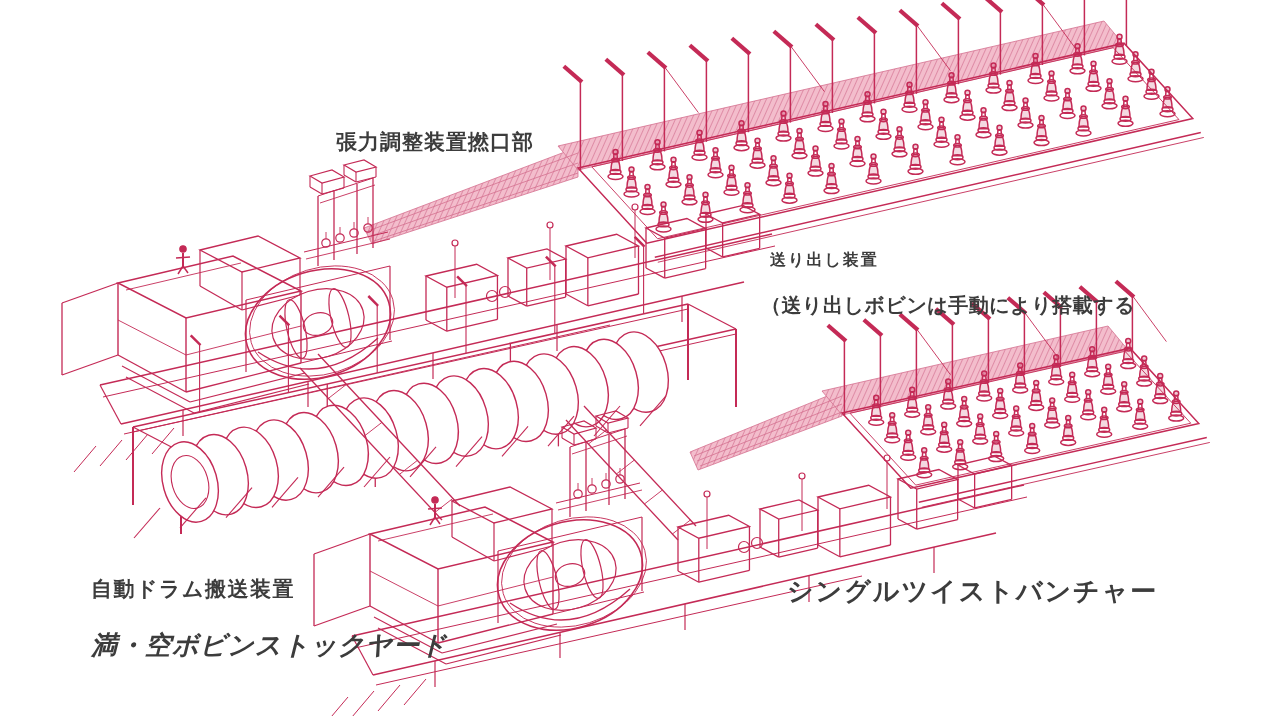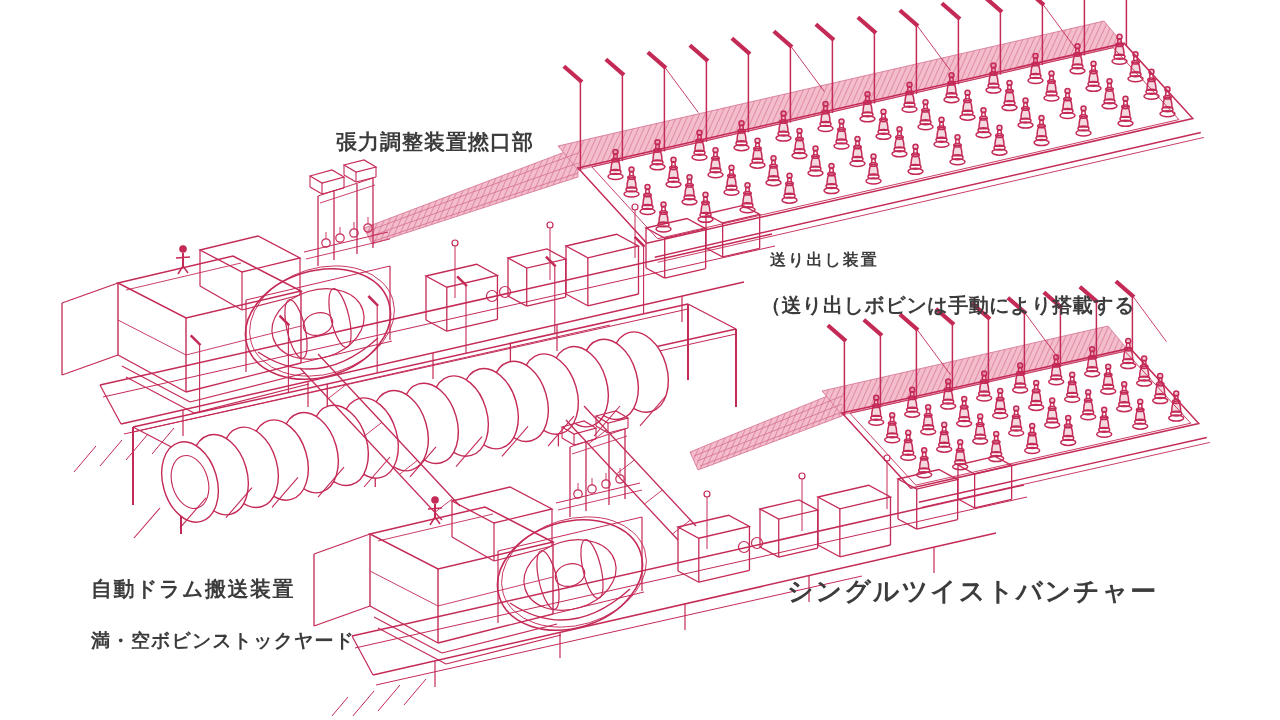--- a/index.html
+++ b/index.html
@@ -4,21 +4,21 @@
 <style>
   html,body{margin:0;padding:0;background:#ffffff;}
   .stage{position:relative;width:1280px;height:716px;background:#ffffff;overflow:hidden;
          font-family:"Liberation Sans","DejaVu Sans",sans-serif;}
   svg{position:absolute;left:0;top:0;}
   .lbl{position:absolute;color:#3c3c3c;font-weight:600;white-space:nowrap;}
   .lbl-tension {left:336px;top:128px;font-size:21px;letter-spacing:1px;}
   .lbl-payoff  {left:770px;top:250px;font-size:16px;letter-spacing:2px;}
   .lbl-note    {left:753px;top:292px;font-size:20px;letter-spacing:0.5px;margin-left:8px;}
   .lbl-drum    {left:91px;top:575px;font-size:21px;letter-spacing:1.5px;}
-  .lbl-yard    {left:91px;top:628px;font-size:19px;letter-spacing:1px;}
+  .lbl-yard    {left:91px;top:628px;font-size:26px;letter-spacing:1px;font-style:italic;}
   .lbl-buncher {left:787px;top:574px;font-size:26px;letter-spacing:2px;}
 </style>
 </head>
 <body>
 
 <div class="stage">
   <svg id="diagram" width="1280" height="720" viewBox="0 0 1280 720">
       <defs>
         <pattern id="ht" width="5" height="5" patternUnits="userSpaceOnUse" patternTransform="rotate(24)">
           <rect width="5" height="5" fill="#f3bdcc"></rect>

